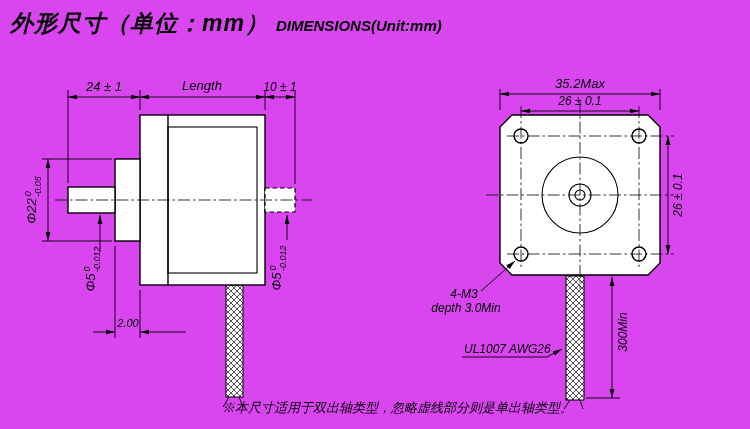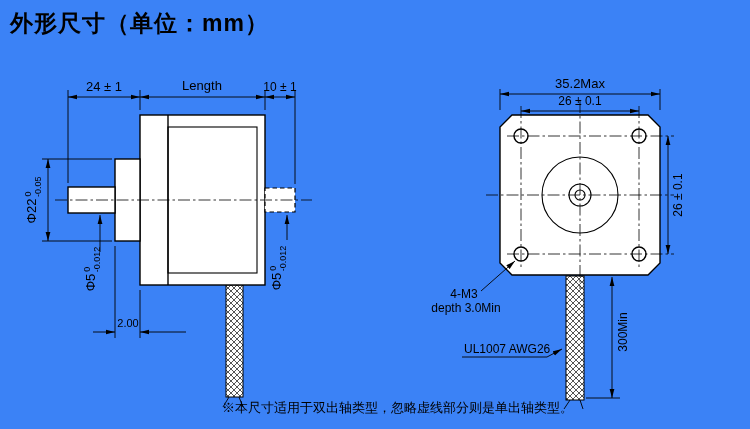--- a/index.html
+++ b/index.html
@@ -3,21 +3,21 @@
 <meta charset="utf-8">
 <style>
   * { margin: 0; padding: 0; box-sizing: border-box; }
   html, body { background: #fff; }
   body {
     width: 750px; height: 429px;
     position: relative;
     overflow: hidden;
     font-family: "Liberation Sans", sans-serif;
   }
-  .page { position: absolute; inset: 0; background: #3b82f6; }
+  .page { position: absolute; inset: 0; background: #d946ef; font-style: italic; }
   .title-row {
     position: absolute; top: 8px; left: 10px;
     display: flex; align-items: baseline; gap: 7px;
     white-space: nowrap;
   }
   .title-zh { font-size: 23px; font-weight: bold; color: #000; letter-spacing: 1px; }
   .title-en { font-size: 15px; font-weight: bold; color: #000; }
   .drawing { position: absolute; top: 0; left: 0; }
 
   
@@ -35,20 +35,21 @@
   .tol { font-size: 9px; }
   .note { font-size: 13px; }
 </style>
 </head>
 <body>
 
 <div class="page">
 
   <div class="title-row">
     <span class="title-zh">外形尺寸（单位：mm）</span>
+    <span class="title-en">DIMENSIONS(Unit:mm)</span>
   </div>
 
   <svg class="drawing" width="750" height="429" viewBox="0 0 750 429">
     <defs>
       <marker id="arr" viewBox="0 0 10 6" refX="9.5" refY="3" markerWidth="11" markerHeight="6.6" orient="auto">
         <path d="M9.5,3 L0,0.5 L0,5.5 Z" fill="#000"></path>
       </marker>
       <pattern id="braidpat" patternUnits="userSpaceOnUse" width="6" height="6">
         <rect width="6" height="6" fill="#fff"></rect>
         <path d="M0,6 L6,0 M0,0 L6,6" stroke="#555" stroke-width="1"></path>

